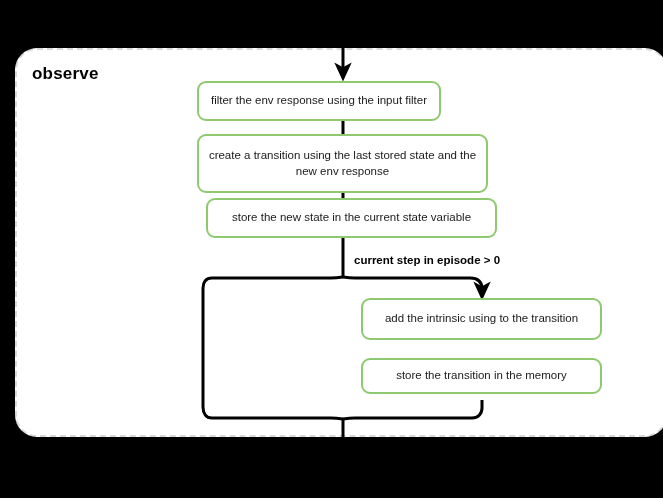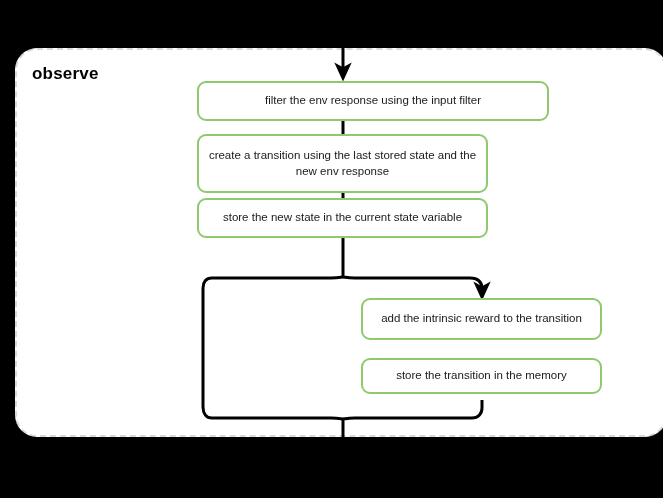--- a/index.html
+++ b/index.html
@@ -46,23 +46,23 @@
     border-radius: 9px;
     display: flex;
     align-items: center;
     justify-content: center;
     text-align: center;
     color: #1a1a1a;
     font-size: 11.5px;
     line-height: 1.35;
     padding: 2px 8px;
   }
-  #node-filter        { left:187px; top:81px;  width:352px; height:40px; }
+  #node-filter        { left:187px; top:81px;  width:244px; height:40px; }
   #node-create        { left:187px; top:134px; width:291px; height:59px; }
-  #node-store-state   { left:187px; top:198px; width:291px; height:40px; }
+  #node-store-state   { left:196px; top:198px; width:291px; height:40px; }
   #node-intrinsic     { left:351px; top:298px; width:241px; height:42px; }
   #node-store-trans   { left:351px; top:358px; width:241px; height:36px; }
 
   
   #flow {
     position: absolute;
     left: 0;
     top: 0;
     width: 663px;
     height: 498px;
@@ -111,18 +111,19 @@
 
     <path d="M333,418 L333,440" stroke="#000000" stroke-width="3" fill="none"></path>
   </svg>
 
   <div class="node" id="node-filter">filter the env response using the input filter</div>
 
   <div class="node" id="node-create">create a transition using the last stored state and the new env response</div>
 
   <div class="node" id="node-store-state">store the new state in the current state variable</div>
 
-  <div class="node" id="node-intrinsic">add the intrinsic reward to the transition</div>
+  <div class="node" id="node-intrinsic">add the intrinsic using to the transition</div>
 
   <div class="node" id="node-store-trans">store the transition in the memory</div>
 
+  <div id="branch-label">current step in episode &gt; 0</div>
 
 </div>
 
 </body></html>

